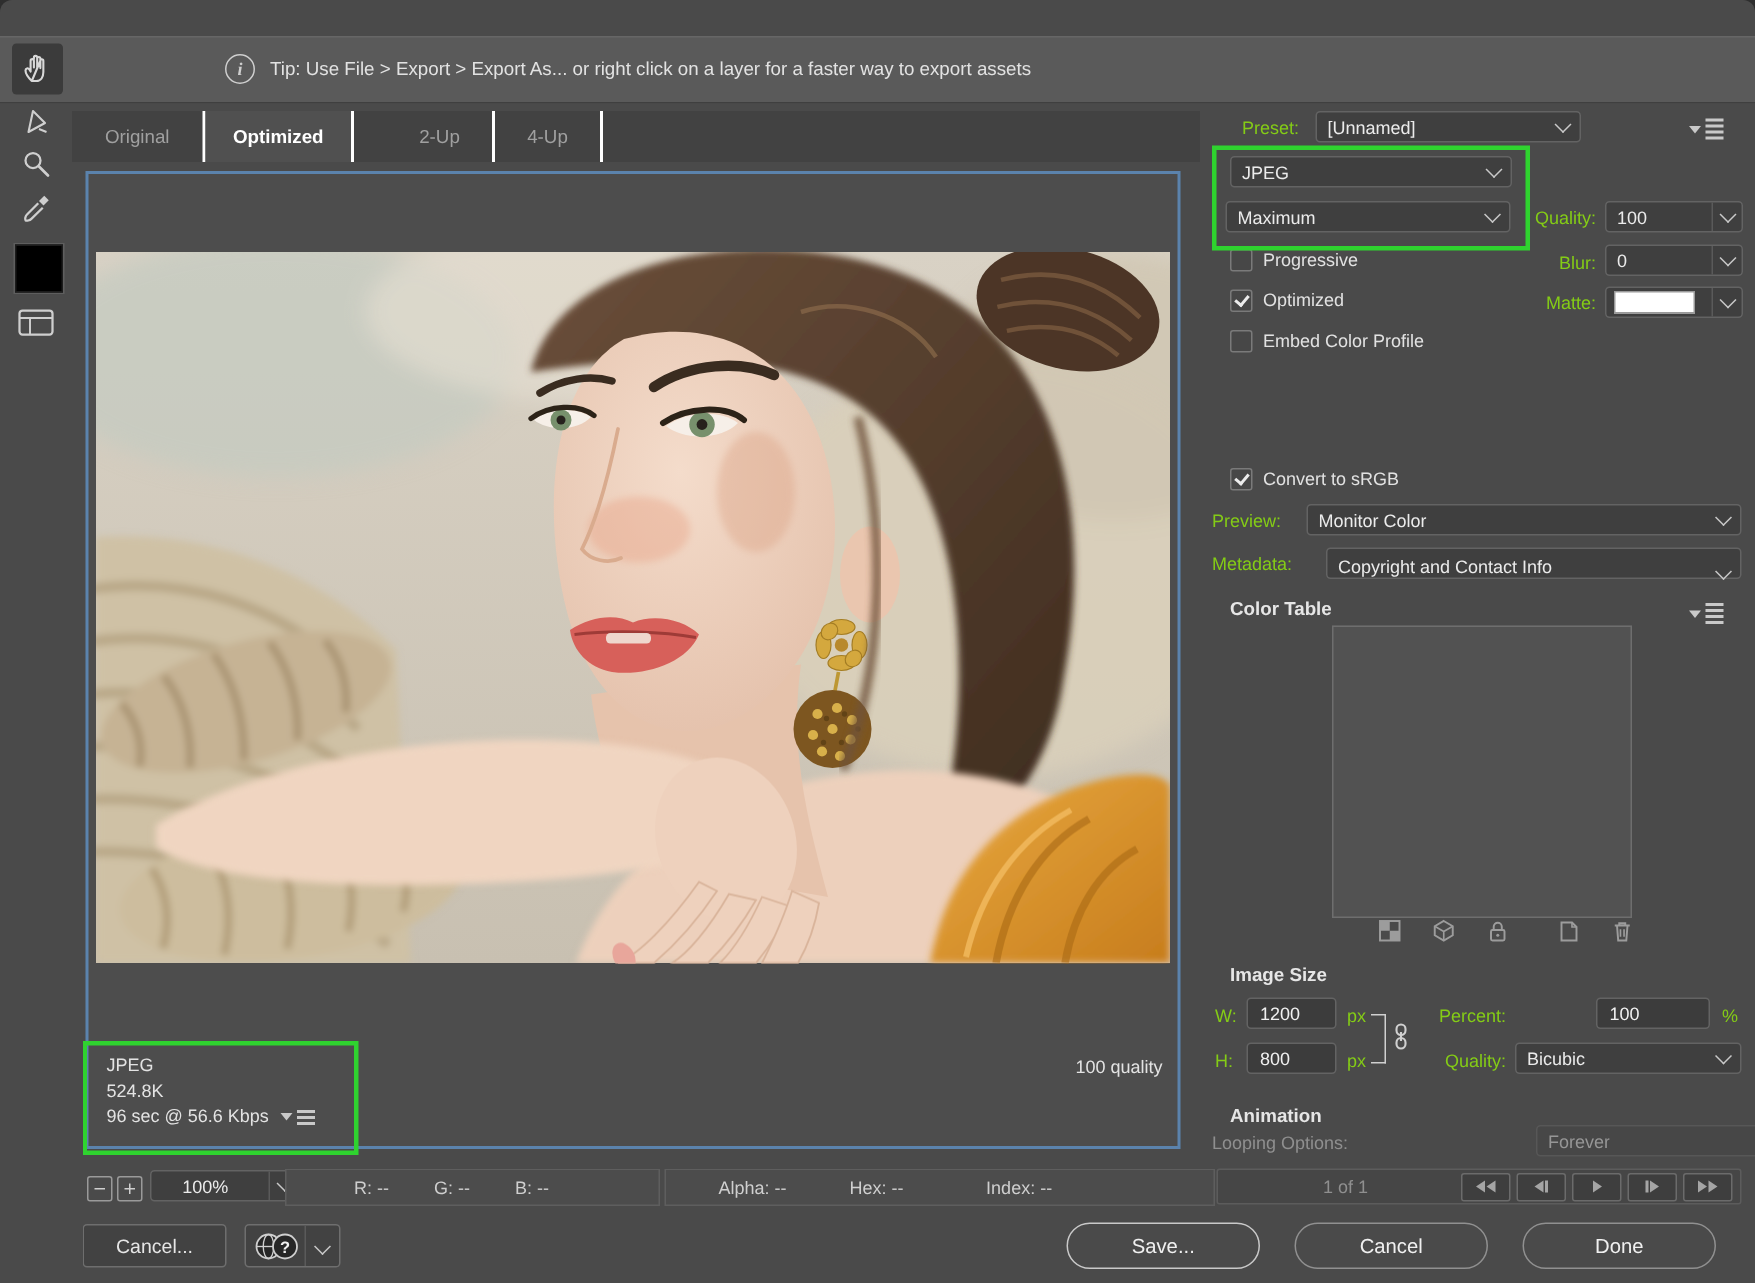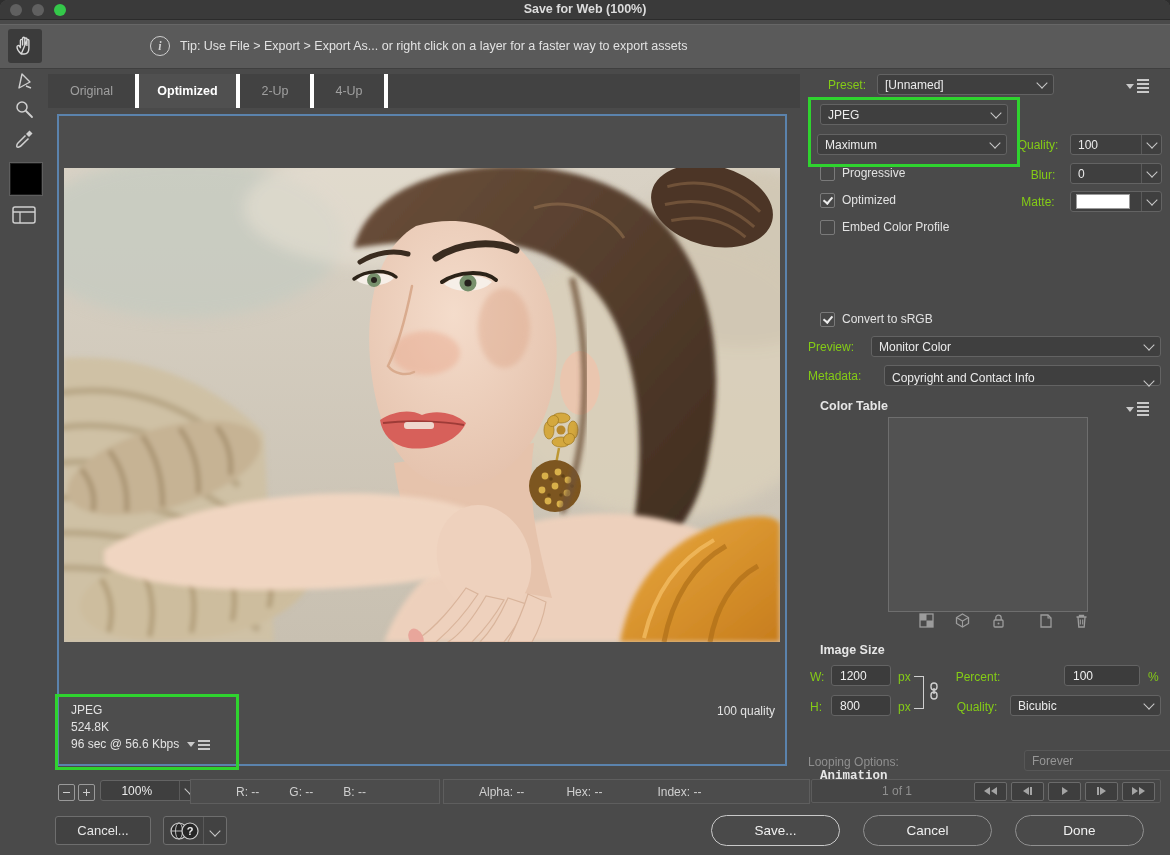--- a/index.html
+++ b/index.html
@@ -24,33 +24,33 @@
   .learnmore{position:absolute;left:666px;top:6px;width:140px;height:30px;background:#454545;
              border:1px solid #707070;display:flex;align-items:center;justify-content:center;
              color:#e8e8e8;font-size:13px;cursor:pointer;}
   
   .swatch{position:absolute;left:10px;top:163px;width:30px;height:30px;background:#000;
           border:1px solid #1c1c1c;box-shadow:0 0 0 1px #5e5e5e;}
   
   .tabbar{position:absolute;left:48px;top:74px;width:752px;height:34px;background:#424242;
           display:flex;}
   .tab{height:34px;display:flex;align-items:center;justify-content:center;color:#a0a0a0;
-       font-size:12.5px;border-right:4px solid #ffffff;cursor:pointer;}
+       font-size:12.5px;border-right:2px solid #ffffff;cursor:pointer;}
   .tab.active{background:#505050;color:#fff;font-weight:bold;}
   
   .pane{position:absolute;left:57px;top:114px;width:726px;height:648px;background:#4d4d4d;
         border:2px solid #5b83ad;}
   .photo{position:absolute;left:5px;top:52px;width:716px;height:474px;}
   .pv-info{position:absolute;left:12px;top:586px;line-height:17px;color:#e3e3e3;}
   .pv-quality{position:absolute;right:10px;top:588px;color:#e3e3e3;}
   
   .annot{position:absolute;border:3px solid #2fd32f;pointer-events:none;z-index:50;}
   
   .lbl{position:absolute;color:#84cc16;white-space:nowrap;}
-  .lbl.r{text-align:center;}
+  .lbl.r{text-align:right;}
   .hdr{position:absolute;color:#e6e6e6;font-weight:bold;font-size:12.5px;white-space:nowrap;}
   .dd{position:absolute;display:flex;align-items:center;background:#3f3f3f;
       border:1px solid #636363;border-radius:3px;color:#ebebeb;padding:0 7px;height:21px;
       box-sizing:border-box;cursor:pointer;}
   .dd .val{white-space:nowrap;overflow:hidden;}
   .chev{width:7px;height:7px;border-right:1.6px solid #c9c9c9;border-bottom:1.6px solid #c9c9c9;
         transform:rotate(45deg);margin-left:auto;flex:none;margin-top:-3px;}
   .dd .cell{margin-left:auto;align-self:stretch;display:flex;align-items:center;
             border-left:1px solid #5a5a5a;padding-left:6px;margin-right:-2px;}
   .dd .cell .chev{margin-left:0;}
@@ -103,26 +103,20 @@
         display:flex;align-items:center;justify-content:center;color:#f0f0f0;font-size:13.5px;
         cursor:pointer;background:transparent;box-sizing:border-box;}
   .pill.primary{border-color:#c9c9c9;}
   svg{display:block;}
 </style>
 </head>
 <body>
 
 <div class="app">
 
-  <div class="titlebar">
-    <span class="tl" style="left:10px;background:#606060;"></span>
-    <span class="tl" style="left:32px;background:#606060;"></span>
-    <span class="tl" style="left:54px;background:#34c84a;"></span>
-    <div class="win-title">Save for Web (100%)</div>
-  </div>
 
   <div class="tipbar">
     <div class="tool-slot tool-selected" style="left:8px;top:4px;width:34px;height:34px;">
       <svg width="24" height="24" viewBox="0 0 24 24">
         <path d="M8.2 20c-2-2-4.2-5.2-4.2-7 0-1.5 1.7-2 2.5-.8l.9 1.5V6.6c0-1.6 2.2-1.6 2.2 0V11m0-5.6V4.4c0-1.5 2.2-1.5 2.2 0V11m0-6c0-1.4 2.1-1.4 2.1 0v6.4m0-4.9c0-1.3 2-1.3 2 0V14c0 3.2-1.6 6-4.7 6H8.2z" fill="none" stroke="#d8d8d8" stroke-width="1.4" stroke-linecap="round" stroke-linejoin="round"></path>
       </svg>
     </div>
     <div class="info-ic">
         <span>i</span>
       </div>
@@ -155,21 +149,21 @@
     </svg>
   </div>
 
   <div class="tabbar">
     <div class="tab" style="width:87px;">
         <span>Original</span>
       </div>
     <div class="tab active" style="width:97px;">
         <span>Optimized</span>
       </div>
-    <div class="tab" style="width:70px;">
+    <div class="tab" style="width:70px;padding-left:22px;">
         <span>2-Up</span>
       </div>
     <div class="tab" style="width:70px;">
         <span>4-Up</span>
       </div>
   </div>
 
   <div class="pane">
     <svg class="photo" viewBox="0 0 716 474" preserveAspectRatio="none">
       <defs>
@@ -480,21 +474,21 @@
       <rect x="3" y="1" width="6" height="7" rx="3" fill="none" stroke="#d0d0d0" stroke-width="1.4"></rect>
       <rect x="3" y="10" width="6" height="7" rx="3" fill="none" stroke="#d0d0d0" stroke-width="1.4"></rect>
       <path d="M6 6 V12" stroke="#d0d0d0" stroke-width="1.4"></path>
     </svg>
     <span class="lbl r" style="left:950px;top:700px;width:54px;">Quality:</span>
     <div class="dd" style="left:1010px;top:695px;width:151px;">
       <span class="val">Bicubic</span>
         <span class="chev"></span>
     </div>
 
-    <span class="hdr" style="left:820px;top:769px;font-family:Liberation Mono, monospace;">Animation</span>
+    <span class="hdr" style="left:820px;top:737px;">Animation</span>
     <span class="lbl" style="left:808px;top:755px;color:#8f8f8f;">Looping Options:</span>
     <div class="dd disabled" style="left:1024px;top:750px;width:193px;gap:16px;">
       <span class="val">Forever</span>
         <span class="chev"></span>
     </div>
     <div class="framebar">
       <span class="count">1 of 1</span>
       <span class="fbtns">
         <span class="fbtn">
             <span class="tri-l"></span>

